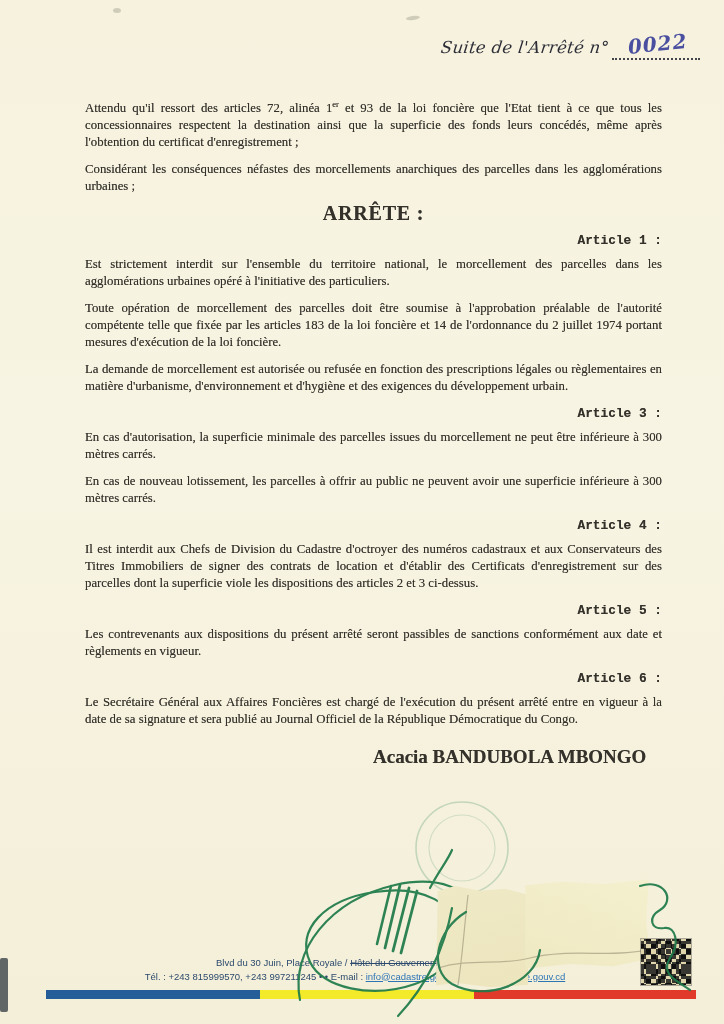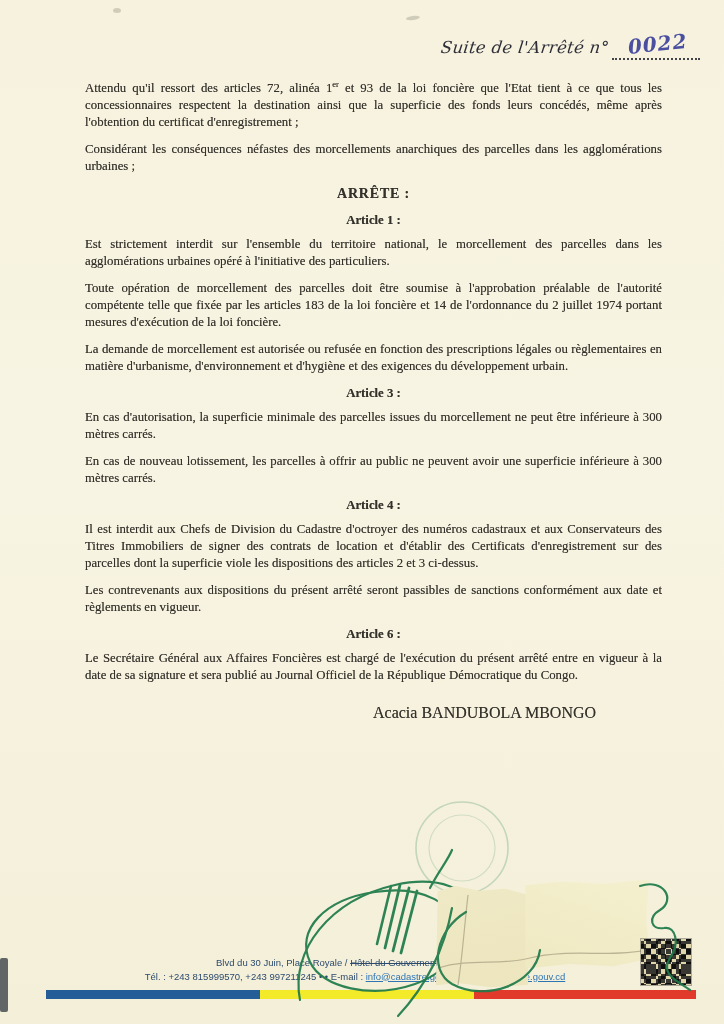--- a/index.html
+++ b/index.html
@@ -14,28 +14,28 @@
     display:inline-block; font-family:"DejaVu Serif", serif; font-style:italic;
     font-size:16.5px; color:#2e2e38; transform:skewX(-7deg); letter-spacing:.3px;
   }
   .num-underline { display:inline-block; width:88px; border-bottom:2px dotted #44444c; margin-left:3px; text-align:center; }
   .handwritten-num {
     display:inline-block; font-family:"DejaVu Serif", serif; font-style:italic; font-weight:bold;
     font-size:20px; color:var(--ink-blue,#4a4fa0); transform:rotate(-6deg) translate(2px,-2px); letter-spacing:1px;
   }
   
   .body-text {
-    position:absolute; top:76px; left:0; right:0; z-index:1;
+    position:absolute; top:96px; left:0; right:0; z-index:1;
     padding:0 62px 0 85px; font-size:12.8px; line-height:17px; text-align:justify;
     color:#34312b; text-shadow:0 0 .5px rgba(45,42,36,.55);
   }
   .body-text p { margin:0 0 10px 0; }
-  .article-label { font-weight:bold; margin:0 0 7px 0 !important; text-align:center; }
-  .decree-heading { text-align:center; font-weight:bold; font-size:14px; letter-spacing:.8px; margin:0 0 10px 0 !important; }
-  .sign-name { font-weight:normal; font-size:16px; margin:20px 0 0 288px !important; text-align:left; white-space:nowrap; }
+  .article-label { font-weight:bold; margin:0 0 7px 0 !important; text-align:right;font-family:Liberation Mono, monospace; }
+  .decree-heading { text-align:center; font-weight:bold; font-size:20px; letter-spacing:.8px; margin:0 0 10px 0 !important; }
+  .sign-name { font-weight:bold; font-size:19px; margin:20px 0 0 288px !important; text-align:left; white-space:nowrap; }
   sup { font-size:8.5px; }
   
   .overlay { position:absolute; left:0; top:0; width:724px; height:1024px; pointer-events:none; }
   .stamp-svg { z-index:0; }
   .sig-under { z-index:2; }
   .pencil-svg { z-index:4; }
   .sig-over { z-index:6; }
   .note { position:absolute; z-index:3; }
   .note1 {
     left:436px; top:887px; width:94px; height:100px; background:linear-gradient(160deg,#efe9c6,#ece5bd);
@@ -101,20 +101,21 @@
     <p>Toute opération de morcellement des parcelles doit être soumise à l'approbation préalable de l'autorité compétente telle que fixée par les articles 183 de la loi foncière et 14 de l'ordonnance du 2 juillet 1974 portant mesures d'exécution de la loi foncière.</p>
     <p>La demande de morcellement est autorisée ou refusée en fonction des prescriptions légales ou règlementaires en matière d'urbanisme, d'environnement et d'hygiène et des exigences du développement urbain.</p>
 
     <p class="article-label">Article 3 :</p>
     <p>En cas d'autorisation, la superficie minimale des parcelles issues du morcellement ne peut être inférieure à 300 mètres carrés.</p>
     <p>En cas de nouveau lotissement, les parcelles à offrir au public ne peuvent avoir une superficie inférieure à 300 mètres carrés.</p>
 
     <p class="article-label">Article 4 :</p>
     <p>Il est interdit aux Chefs de Division du Cadastre d'octroyer des numéros cadastraux et aux Conservateurs des Titres Immobiliers de signer des contrats de location et d'établir des Certificats d'enregistrement sur des parcelles dont la superficie viole les dispositions des articles 2 et 3 ci-dessus.</p>
 
+    <p class="article-label">Article 5 :</p>
     <p>Les contrevenants aux dispositions du présent arrêté seront passibles de sanctions conformément aux date et règlements en vigueur.</p>
 
     <p class="article-label">Article 6 :</p>
 
     <p>Le Secrétaire Général aux Affaires Foncières est chargé de l'exécution du présent arrêté entre en vigueur à la date de sa signature et sera publié au Journal Officiel de la République Démocratique du Congo.</p>
 
     <p class="sign-name">Acacia BANDUBOLA MBONGO</p>
   </div>
 
   <svg class="overlay sig-under" viewBox="0 0 724 1024">

